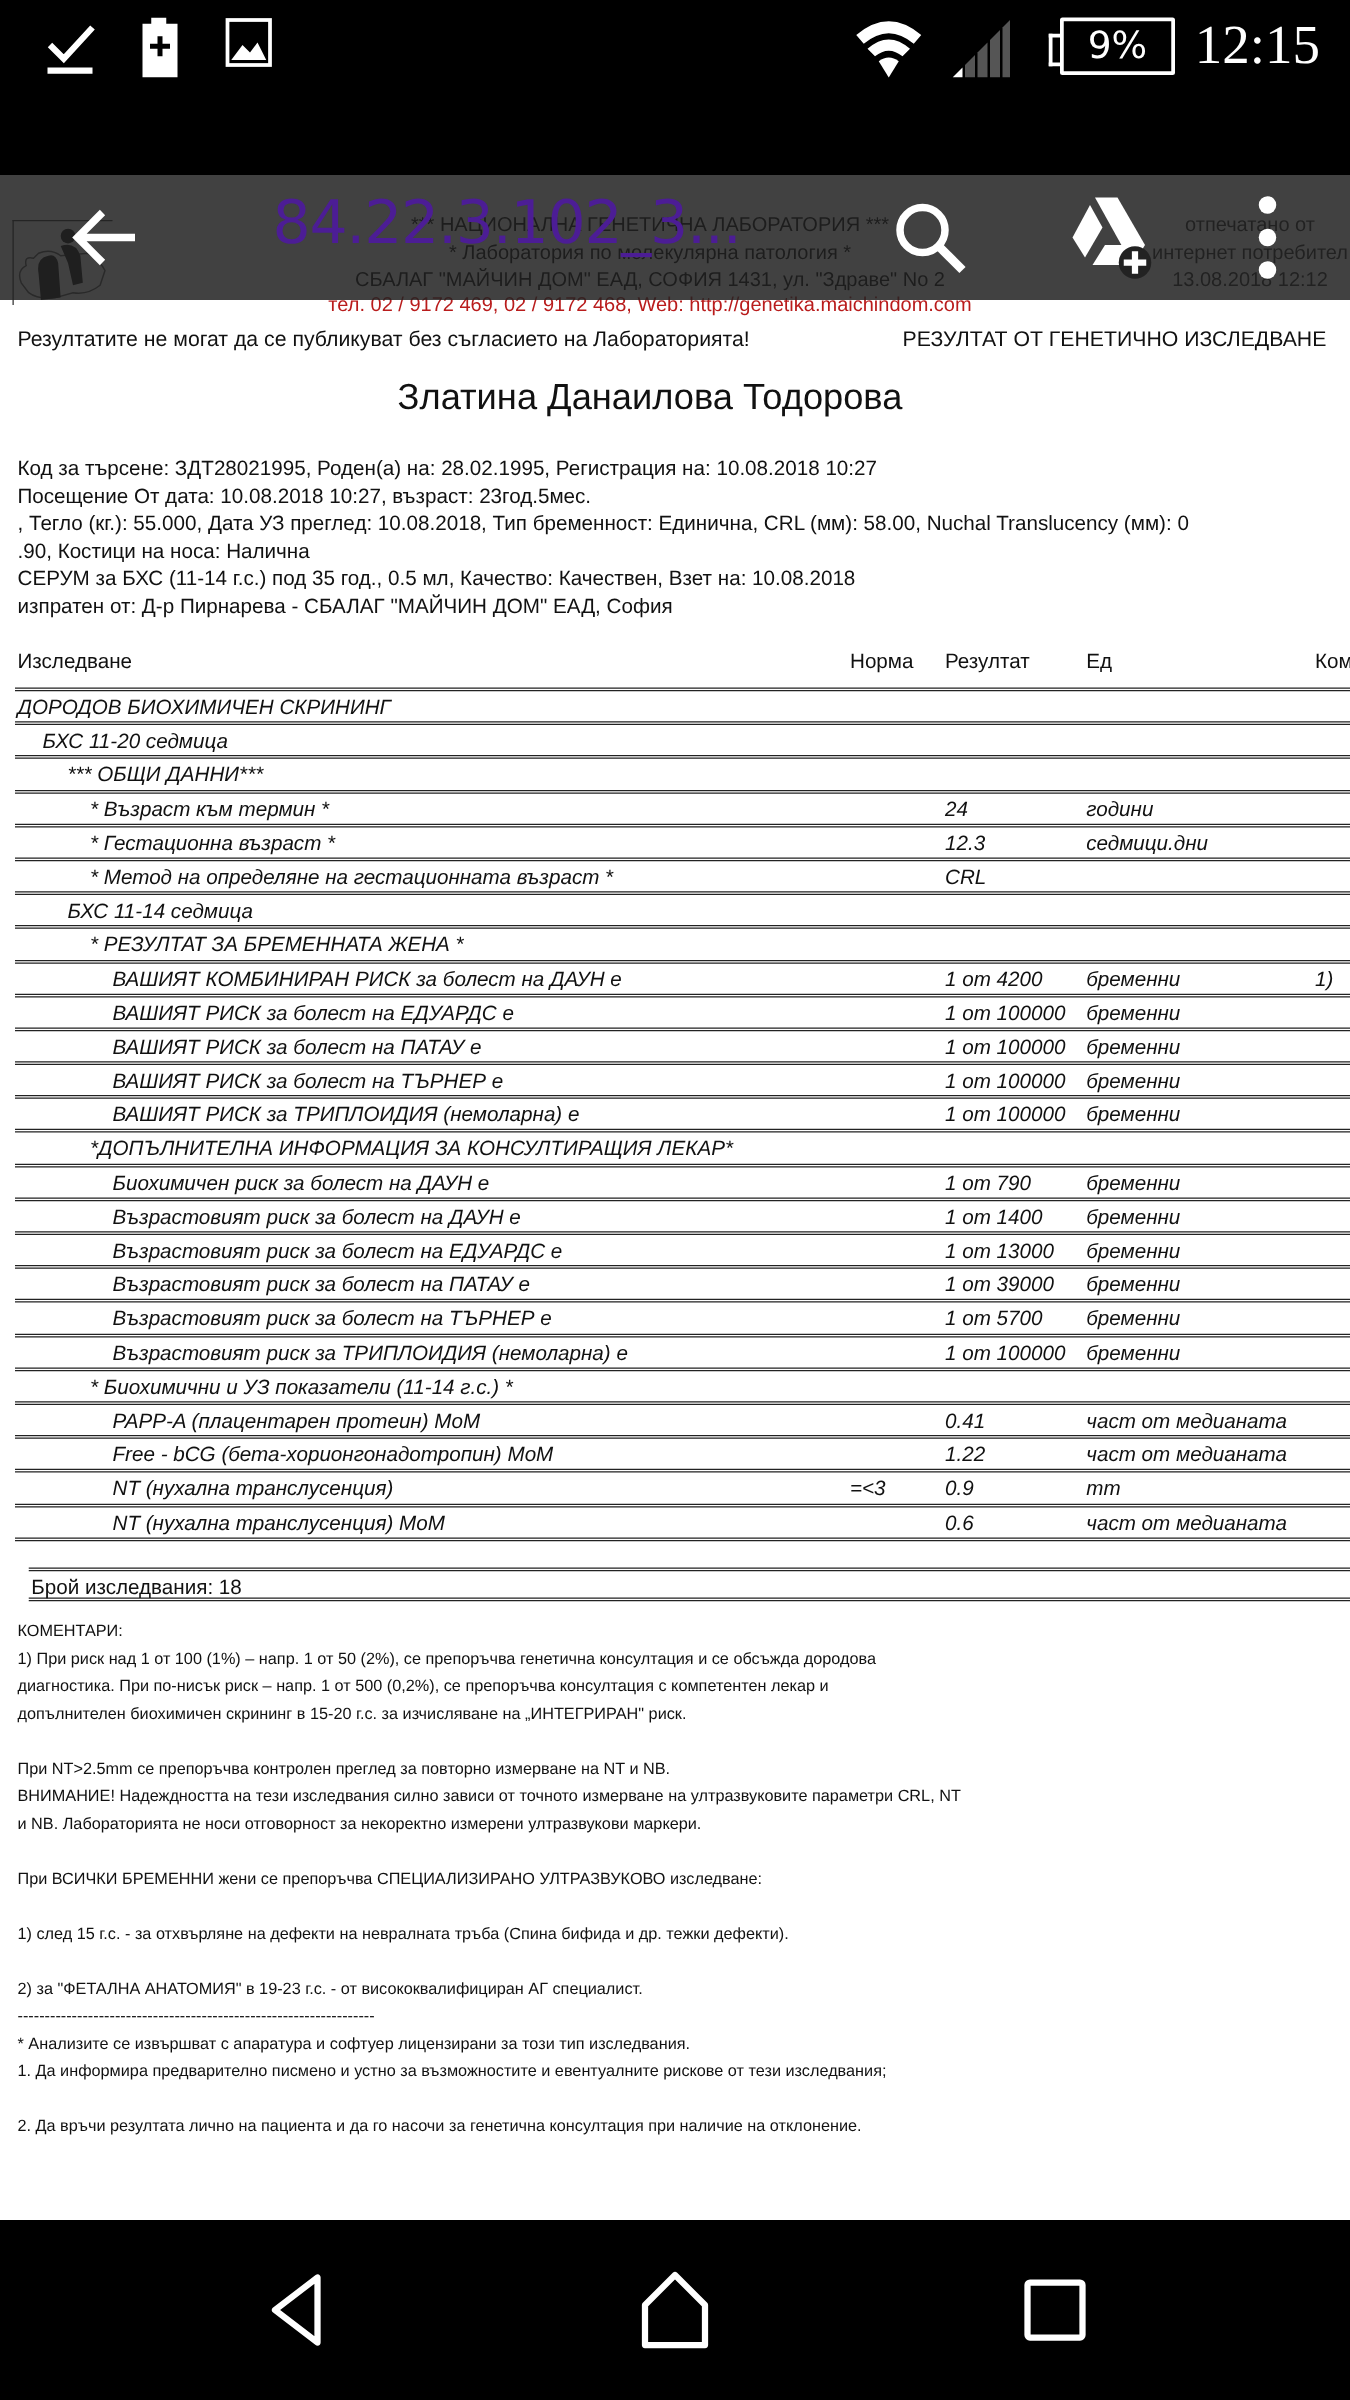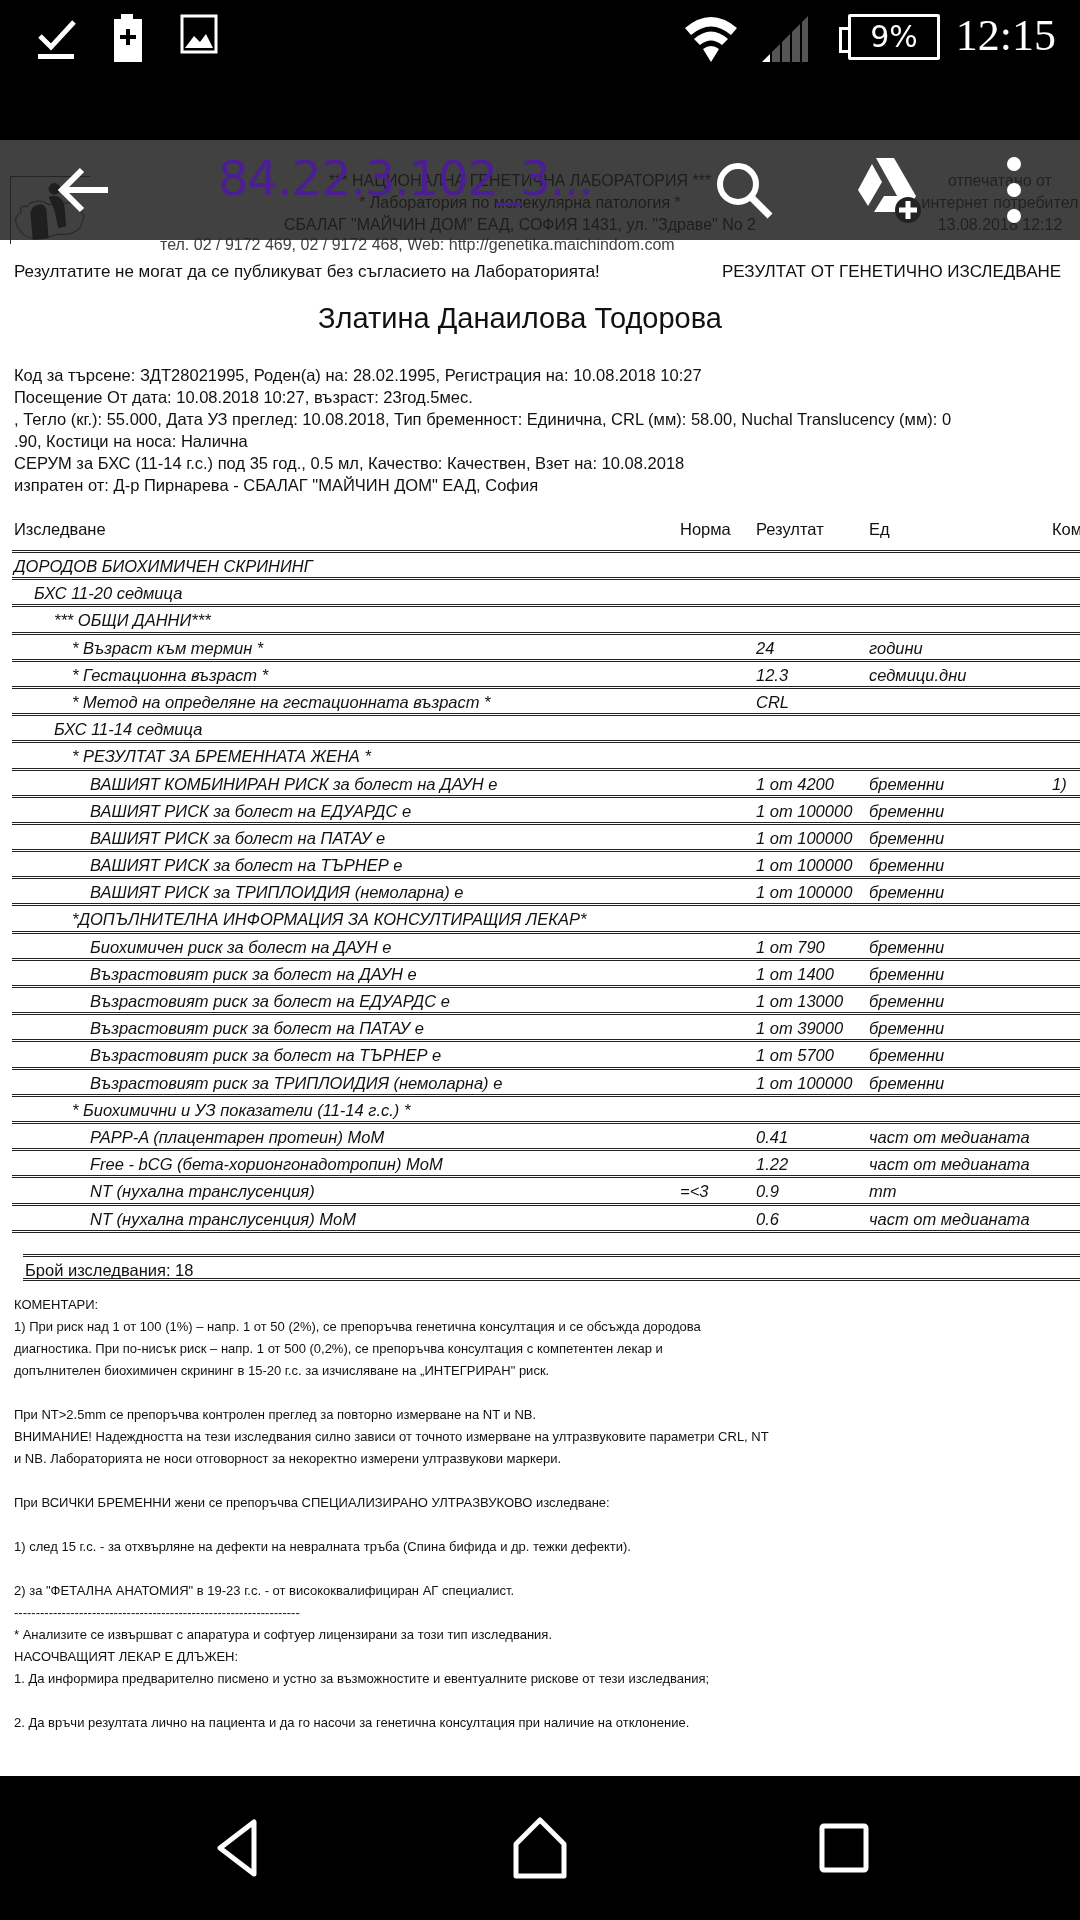--- a/index.html
+++ b/index.html
@@ -21,21 +21,21 @@
   .tb-search { position: absolute; left: 712px; top: 18px; width: 64px; height: 64px; }
   .tb-drive { position: absolute; left: 852px; top: 14px; width: 70px; height: 70px; }
   .tb-more { position: absolute; left: 996px; top: 14px; width: 36px; height: 72px; }
 
   
   .doc { position: absolute; left: 0; top: 140px; width: 1080px; height: 1636px; background: #fff; overflow: hidden; }
   .doc-header { position: relative; height: 116px; }
   .logo { position: absolute; left: 10px; top: 36px; width: 80px; height: 68px; border-left: 1px solid #333; border-top: 1px solid #333; }
   .hdr-center { position: absolute; left: 160px; top: 30px; width: 720px; text-align: center; font-size: 16px; line-height: 22px; color: #000000; }
   .hdr-right { position: absolute; left: 900px; top: 30px; width: 200px; text-align: center; font-size: 16px; line-height: 22px; color: #222; white-space: nowrap; }
-  .hdr-contact { position: absolute; left: 160px; top: 96px; width: 720px; text-align: left; font-size: 16px; color: #404040; }
+  .hdr-contact { position: absolute; left: 160px; top: 96px; width: 720px; text-align: center; font-size: 16px; color: #b91c1c; }
   .notice-row { position: absolute; left: 14px; top: 122px; width: 1060px; font-size: 17px; }
   .notice-row .right { position: absolute; left: 708px; top: 0; white-space: nowrap; }
   .patient-name { position: absolute; left: 0; width: 1040px; top: 162px; text-align: center; font-size: 29px; color: #111; }
   .info { position: absolute; left: 14px; top: 224px; font-size: 16.5px; line-height: 22px; white-space: nowrap; }
 
   .tbl { position: absolute; left: 12px; top: 370px; width: 1068px; font-size: 16.5px; }
   .thead { position: relative; height: 40px; }
   .thead span { position: absolute; top: 10px; white-space: nowrap; }
   .row { position: relative; height: 27.2px; border-top: 3px double #222; font-style: italic; }
   .row span { position: absolute; top: 4px; white-space: nowrap; }
@@ -326,21 +326,20 @@
       <p>ВНИМАНИЕ! Надеждността на тези изследвания силно зависи от точното измерване на ултразвуковите параметри CRL, NT</p>
       <p>и NB. Лабораторията не носи отговорност за некоректно измерени ултразвукови маркери.</p>
       <p></p>
       <p>При ВСИЧКИ БРЕМЕННИ жени се препоръчва СПЕЦИАЛИЗИРАНО УЛТРАЗВУКОВО изследване:</p>
       <p></p>
       <p>1) след 15 г.с. - за отхвърляне на дефекти на невралната тръба (Спина бифида и др. тежки дефекти).</p>
       <p></p>
       <p>2) за "ФЕТАЛНА АНАТОМИЯ"  в 19-23 г.с. - от висококвалифициран АГ специалист.</p>
       <p>------------------------------------------------------------------</p>
       <p>* Анализите се извършват с апаратура и софтуер лицензирани за този тип изследвания.</p>
-      <p>НАСОЧВАЩИЯТ ЛЕКАР Е ДЛЪЖЕН:</p>
       <p>1. Да информира предварително писмено и устно за възможностите и евентуалните рискове от тези изследвания;</p>
       <p></p>
       <p>2. Да връчи резултата лично на пациента и да го насочи за генетична консултация при наличие на отклонение.</p>
     </div>
 </div>
 
 <div class="toolbar">
   <svg class="tb-back" viewBox="0 0 64 64">
     <path d="M56 32 H12 M30 12 L10 32 L30 52" stroke="#fff" stroke-width="6" fill="none"></path>
   </svg>

